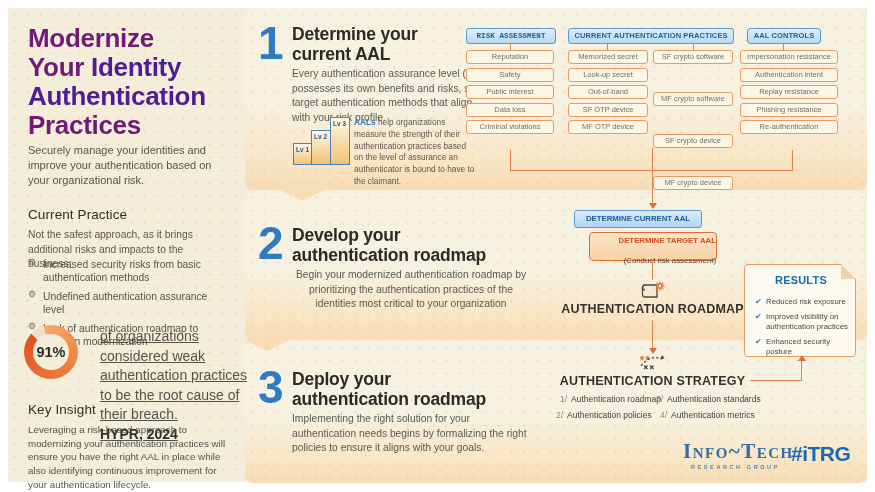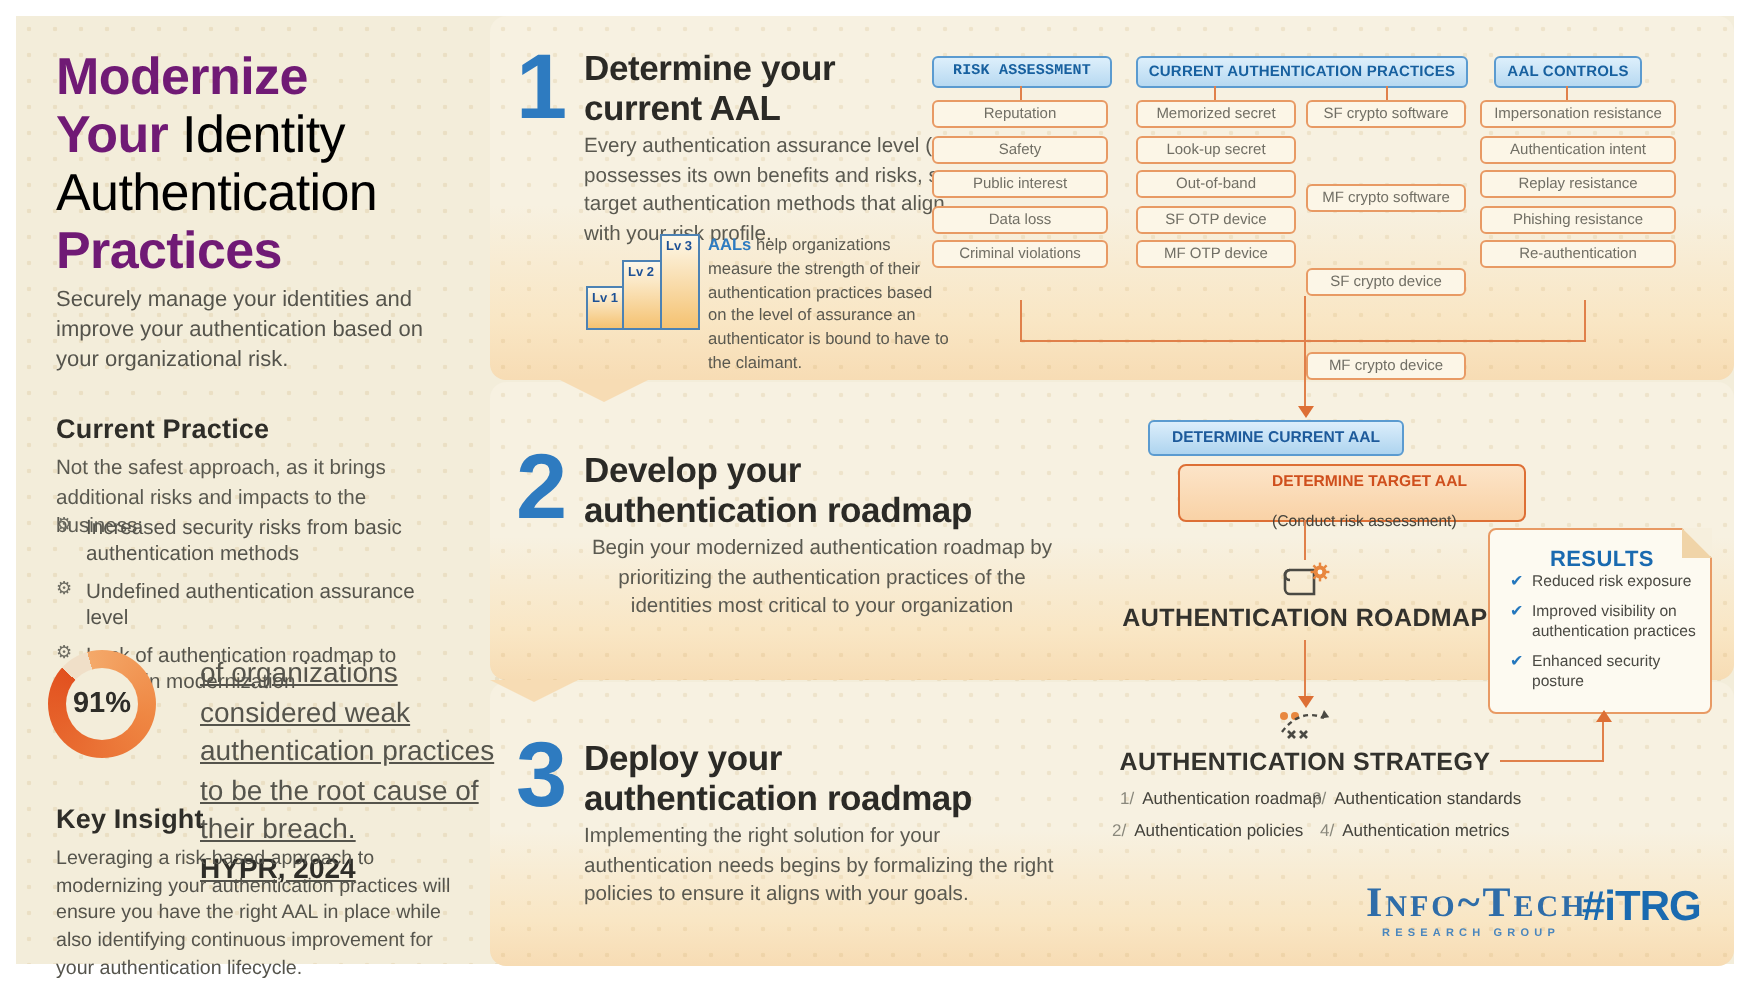--- a/index.html
+++ b/index.html
@@ -7,23 +7,23 @@
   .canvas{position:absolute;left:8px;top:8px;width:859px;height:474px;
     background:radial-gradient(rgba(189,150,78,0.16) 1px,transparent 1.3px) 0 0/13px 13px,#f3edda;}
   .abs{position:absolute;}
   .band{position:absolute;left:245px;width:622px;border-radius:8px;
     background:radial-gradient(rgba(189,150,78,0.15) 1px,transparent 1.3px) 0 0/13px 13px,
     linear-gradient(180deg,#f7f1e1 0%,#f7f1e1 52%,#f9e6c4 84%,#f7dcb4 100%);}
   .notch{position:absolute;width:0;height:0;border-left:22px solid transparent;border-right:22px solid transparent;border-top:11px solid #f7dcb4;}
   
   .title{font-size:26px;line-height:29px;letter-spacing:-0.3px;}
   .t-reg{color:#701a75;font-weight:600;}
-  .t-bold{color:#000000;font-weight:400;}
+  .t-bold{color:#4c1d95;font-weight:700;}
   .subtitle{font-size:11px;line-height:1.38;color:#55544c;}
-  .sec-head{font-size:13.5px;font-weight:700;color:#2e2d28;letter-spacing:0.1px;}
+  .sec-head{font-size:13.5px;font-weight:400;color:#2e2d28;letter-spacing:0.1px;}
   .body-sm{font-size:10.3px;line-height:1.42;color:#5a5950;}
   .bullet{position:relative;padding-left:15px;margin-bottom:5px;font-size:10.3px;line-height:1.3;color:#55544c;}
   .bullet .gi{position:absolute;left:0;top:-1px;font-size:9px;color:#6e6d63;}
   .donut{position:absolute;width:54px;height:54px;border-radius:50%;
     background:conic-gradient(from -16deg,#f4a96a 0deg,#ef8743 120deg,#e2511f 328deg,#f0dfc8 328deg 360deg);}
   .donut::after{content:"";position:absolute;left:9px;top:9px;width:36px;height:36px;border-radius:50%;background:#f3edda;}
   .donut .pct{position:absolute;left:0;top:0;width:54px;height:54px;display:flex;align-items:center;justify-content:center;
     font-size:14.5px;font-weight:800;color:#2e2d28;z-index:2;}
   
   .stepnum{font-size:46px;font-weight:800;color:#2e7bc0;line-height:1;}
@@ -33,35 +33,35 @@
     background:linear-gradient(180deg,#ddeffb,#b7d9f1);border:1px solid #5b9bd0;border-radius:3px;letter-spacing:0.1px;}
   .cellcol{position:absolute;display:flex;flex-direction:column;gap:3.5px;}
   .cell{height:12px;line-height:12px;text-align:center;font-size:7.5px;color:#716f65;background:#fcf6e7;
     border:1px solid #e89a64;border-radius:3px;}
   .oline{position:absolute;background:#e0804a;}
   .arr-down{position:absolute;width:0;height:0;border-left:4px solid transparent;border-right:4px solid transparent;border-top:6px solid #dd6f35;}
   .arr-up{position:absolute;width:0;height:0;border-left:4px solid transparent;border-right:4px solid transparent;border-bottom:6px solid #dd6f35;}
   
   .bluebox{position:absolute;text-align:center;font-size:7.8px;font-weight:800;color:#1d5a9b;
     background:linear-gradient(180deg,#dceefb,#aed4ef);border:1px solid #5b9bd0;border-radius:3px;}
-  .orangebox{position:absolute;text-align:left;background:linear-gradient(180deg,#fce4c8,#f9d2a6);
-    border:1px solid #dd6f35;border-radius:4px;padding-left:46px;}
+  .orangebox{position:absolute;text-align:right;background:linear-gradient(180deg,#fce4c8,#f9d2a6);
+    border:1px solid #dd6f35;border-radius:4px;}
   .orangebox .l1{font-size:7.8px;font-weight:800;color:#cf4f1d;margin-top:3px;}
   .orangebox .l2{font-size:7.8px;color:#44433c;margin-top:11px;}
   .flowhead{position:absolute;text-align:center;font-size:12.5px;font-weight:800;color:#33322d;letter-spacing:0.2px;}
   
   .step-rect{position:absolute;border:1.5px solid #4c82b4;background:linear-gradient(180deg,#fdf8ea,#f5c271);box-sizing:border-box;}
   .step-lbl{position:absolute;font-size:6.5px;font-weight:800;color:#1d5196;}
   .aalnote{font-size:8.3px;line-height:1.42;color:#5a5950;}
   .aalnote b{color:#2e7bc0;}
   
   .results{position:absolute;left:744px;top:264px;width:110px;height:91px;background:#fdfaf1;border:1px solid #e89a64;border-radius:4px;}
   .fold-bg{position:absolute;right:-1px;top:-1px;width:0;height:0;border-top:15px solid #f6efdd;border-left:15px solid transparent;}
   .fold{position:absolute;right:-1px;top:-1px;width:0;height:0;border-bottom:15px solid #f0d4a8;border-right:15px solid transparent;}
-  .results h4{margin:9px 0 0 10px;font-size:11px;font-weight:800;color:#1a6ab0;letter-spacing:0.2px;padding-left:20px;}
+  .results h4{margin:9px 0 11px 10px;font-size:11px;font-weight:800;color:#1a6ab0;letter-spacing:0.2px;padding-left:20px;}
   .rsitem{position:relative;margin:0 6px 4.5px 10px;padding-left:11px;font-size:7.8px;line-height:1.32;color:#4a4943;}
   .rsitem .ck{position:absolute;left:0;top:0;color:#2477bd;font-size:8px;}
   
   .stratitem{position:absolute;font-size:8.5px;color:#44433c;}
   .stratitem .n{color:#8a887c;margin-right:4px;}
   
   .logo-main{font-family:"Liberation Serif",serif;font-variant:small-caps;font-size:21px;font-weight:600;color:#2f6da9;letter-spacing:1.5px;line-height:1;}
   .logo-sub{font-size:5.5px;letter-spacing:2.6px;color:#4a86bd;font-weight:600;}
   .logo-tag{font-size:21px;font-weight:800;color:#1a6ab0;letter-spacing:-0.5px;line-height:1;}
 </style>

